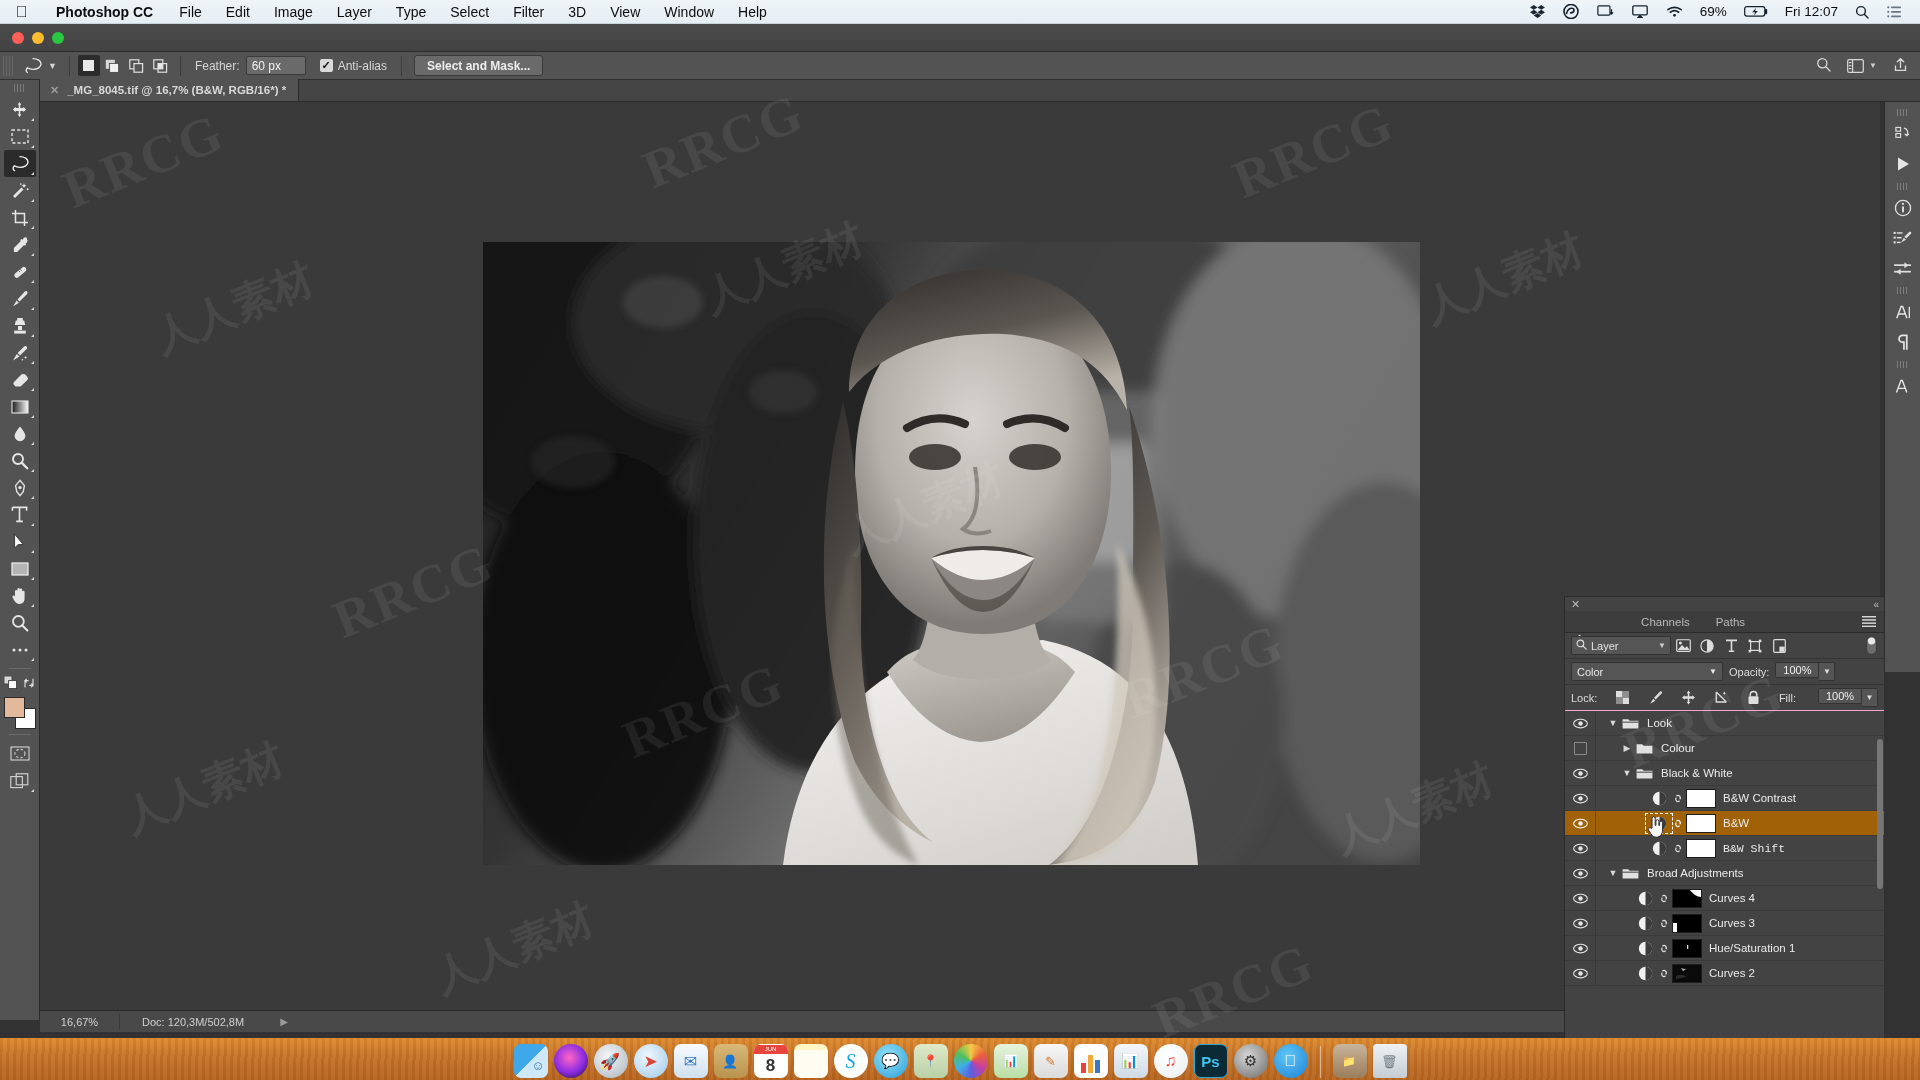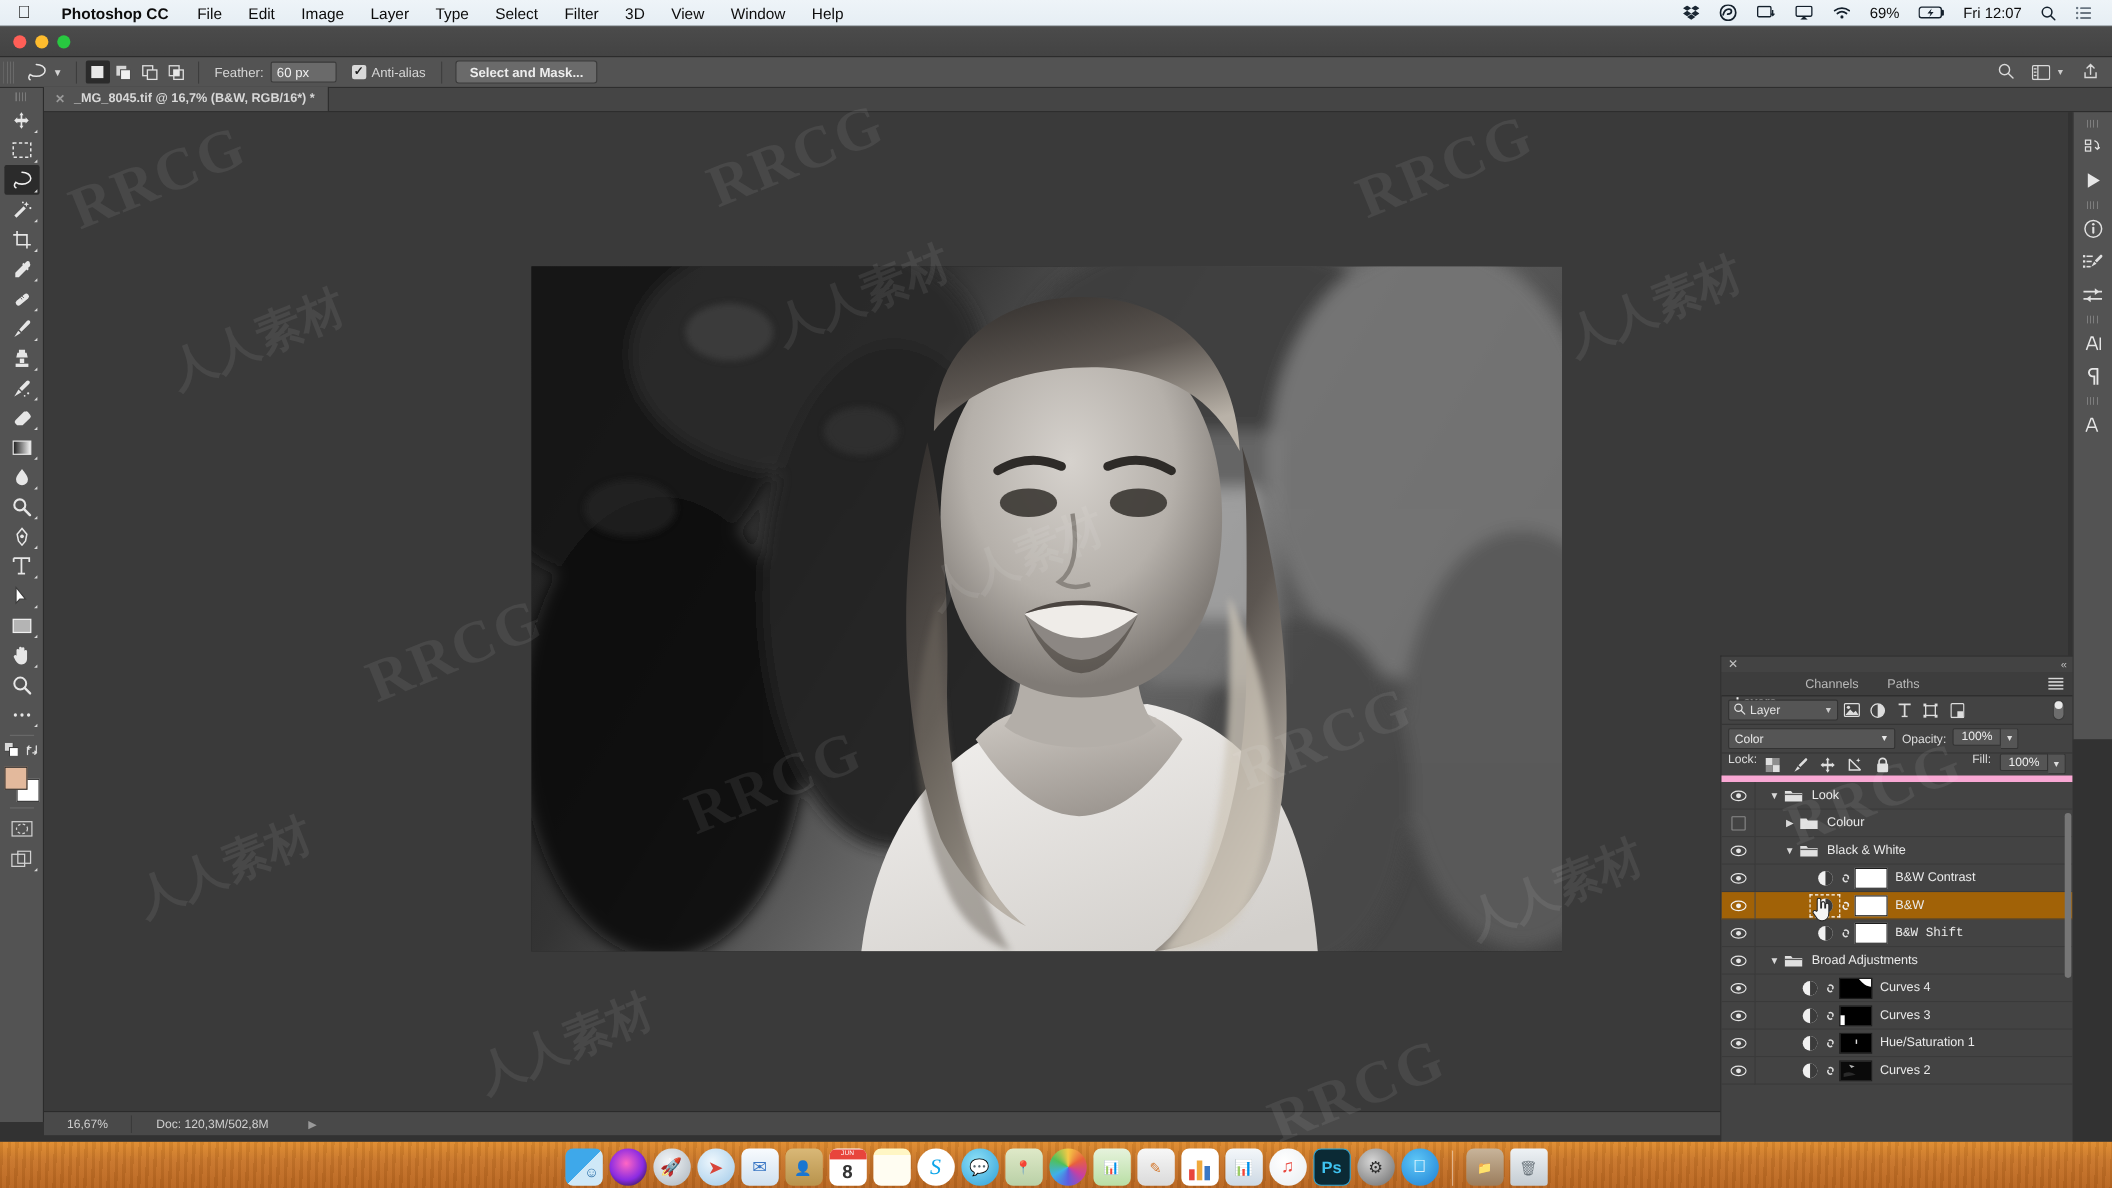--- a/index.html
+++ b/index.html
@@ -174,22 +174,22 @@
     border-radius:2px; display:flex; align-items:center; padding:0 5px;
     font-size:11px; color:#e8e8e8; }
   .blend-sel .chev { margin-left:auto; font-size:8px; }
   .op-label { font-size:11px; color:#ddd; }
   .num-in { width:44px; height:16px; background:#555; border:1px solid #333;
     border-radius:2px 0 0 2px; font-size:11px; color:#eee;
     display:flex; align-items:center; justify-content:center; }
   .num-chev { width:16px; height:19px; background:#555; border:1px solid #333;
     border-left:none; border-radius:0 2px 2px 0; display:flex;
     align-items:center; justify-content:center; font-size:8px; color:#ddd; }
-  .lp-lock { height:26px; display:flex; gap:4px; padding:0 6px;
-    border-bottom:6px solid #f9a8d4; }
+  .lp-lock { height:26px; display:flex; align-items:center; gap:18px; padding:0 6px;
+    border-bottom:1px solid #f9a8d4; }
   .lock-ic { width:21px; height:20px; display:flex; align-items:center;
     justify-content:center; color:#ddd; }
 
   .lp-list { flex:1; overflow:hidden; position:relative; background:#434343; }
   .lrow {
     height:25px; display:flex; align-items:center;
     border-bottom:1px solid #3a3a3a; position:relative;
   }
   .lrow.sel { background:#a16207; }
   .eye { width:30px; height:25px; display:flex; align-items:center; justify-content:center; }

